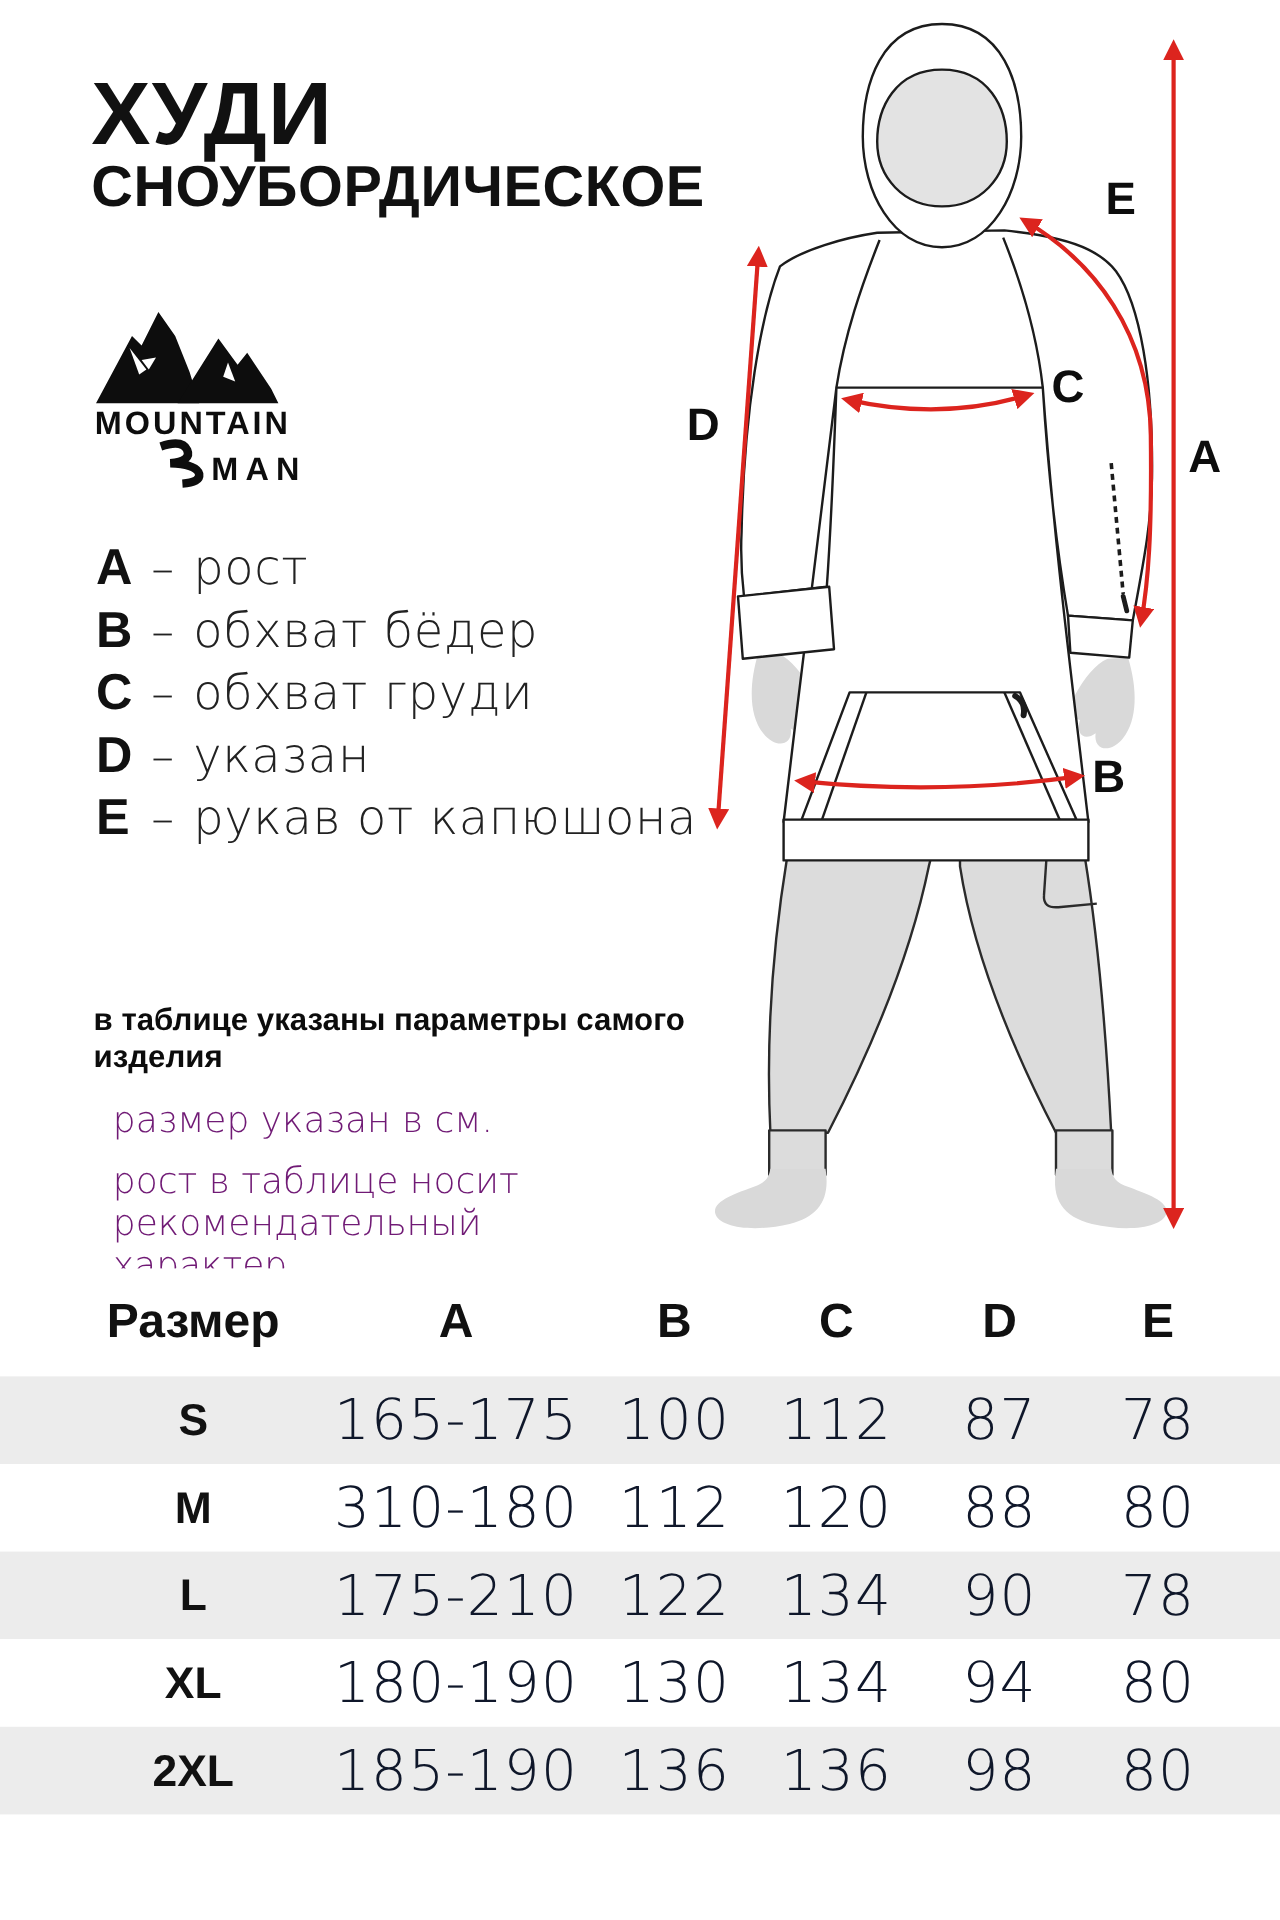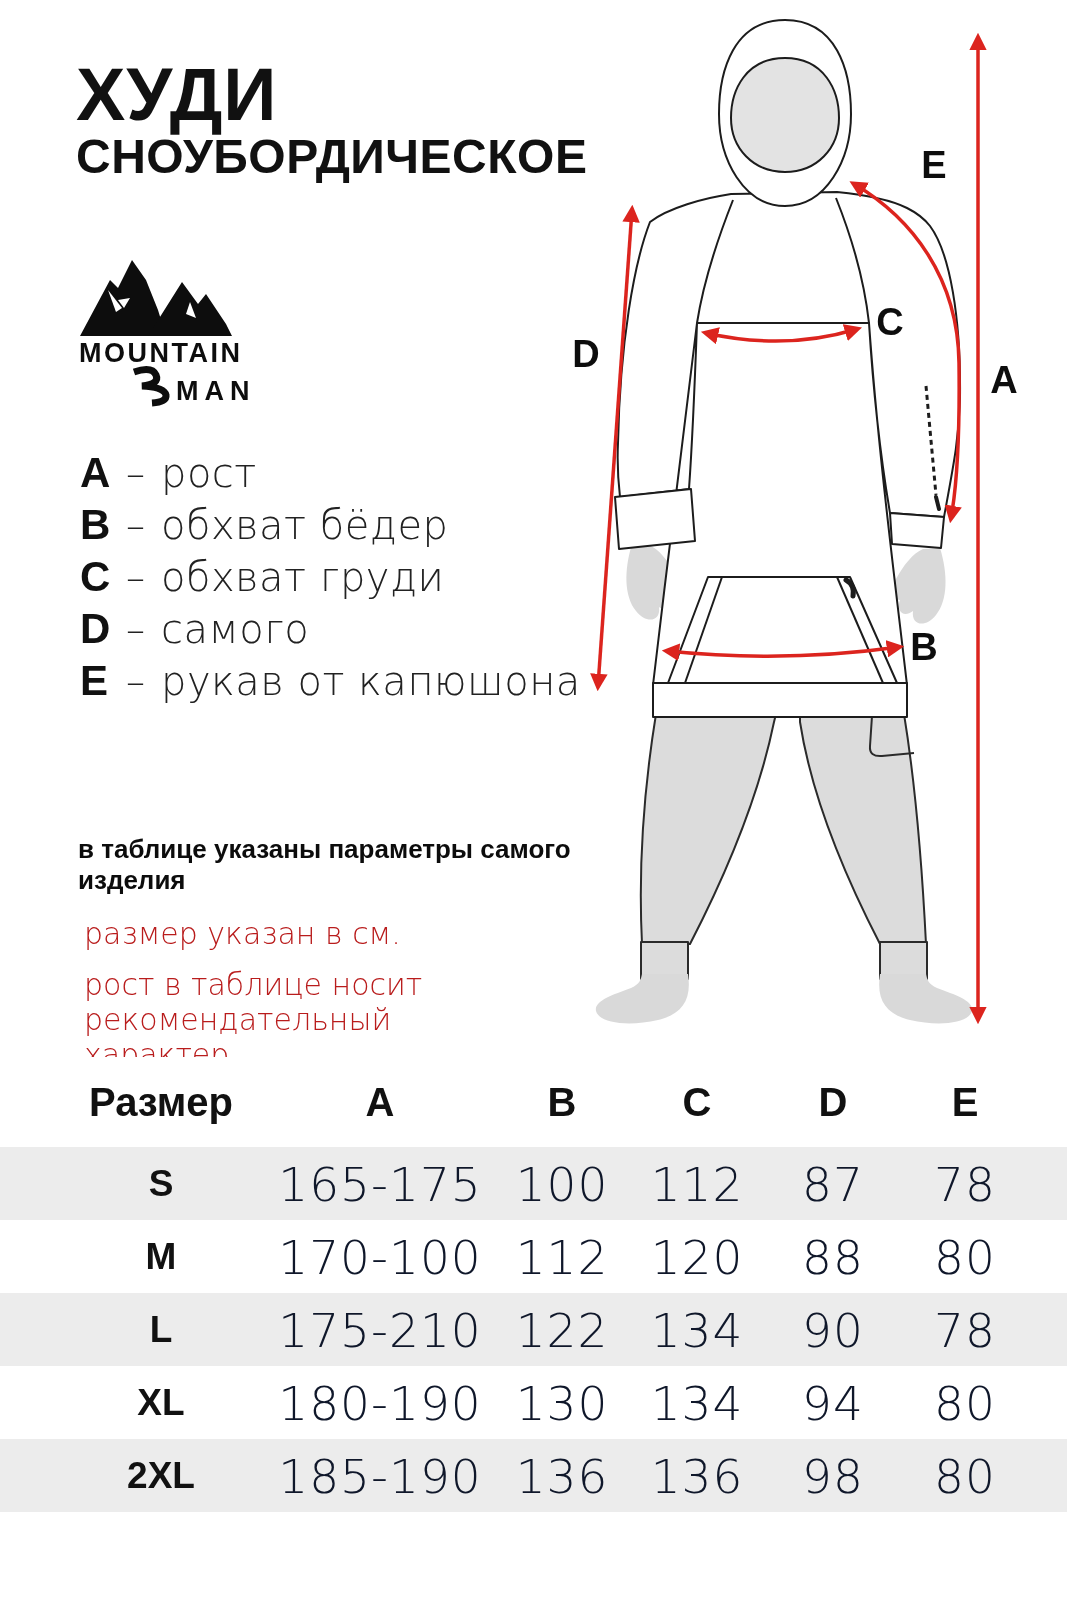--- a/index.html
+++ b/index.html
@@ -17,21 +17,21 @@
   
   .legend{position:absolute;left:80px;top:449px;list-style:none;margin:0;padding:0;}
   .legend li{display:flex;align-items:baseline;height:52px;}
   .legend-letter{font-weight:800;font-size:42px;width:46px;flex:0 0 46px;}
   .legend-dash{font-size:38px;font-weight:300;margin-right:16px;color:#222;}
   .legend-desc{font-size:40px;color:#222;letter-spacing:0.5px;}
   .thin{font-family:"DejaVu Sans","Liberation Sans",sans-serif;font-weight:200;}
   
   .notes{position:absolute;left:78px;top:834px;width:500px;}
   .n-bold{margin:0;font-size:26px;font-weight:800;line-height:1.18;color:#0c0c0c;}
-  .n-gray{margin:6px;font-size:30px;color:#b91c1c;line-height:1.16;}
+  .n-gray{margin:16px;font-size:30px;color:#701a75;line-height:1.16;}
   .n-gray.g1{margin-top:22px;}
   .n-gray.g2{margin-top:16px;width:440px;}
   
   .figure{position:absolute;left:552px;top:8px;}
   .fig-label{font:800 38px "Liberation Sans","DejaVu Sans",sans-serif;fill:#0d0d0d;}
   
   .size-table{position:absolute;left:0;top:1057px;width:1067px;text-align:right;}
   .trow{position:relative;height:73px;background:#fff;}
   .trow.head{height:90px;}
   .trow.alt{background:#ececec;}
@@ -80,21 +80,21 @@
 
   <li>
     <span class="legend-letter">C</span>
     <span class="legend-dash thin">–</span>
     <span class="legend-desc thin">обхват груди</span>
   </li>
 
   <li>
     <span class="legend-letter">D</span>
     <span class="legend-dash thin">–</span>
-    <span class="legend-desc thin">самого</span>
+    <span class="legend-desc thin">указан</span>
   </li>
 
   <li>
     <span class="legend-letter">E</span>
     <span class="legend-dash thin">–</span>
     <span class="legend-desc thin">рукав от капюшона</span>
   </li>
 </ul>
 
   <div class="notes">
@@ -191,21 +191,21 @@
     <span class="cell col0 size">S</span>
     <span class="cell col1 num thin">165-175</span>
     <span class="cell col2 num thin">100</span>
     <span class="cell col3 num thin">112</span>
     <span class="cell col4 num thin">87</span>
     <span class="cell col5 num thin">78</span>
   </div>
 
   <div class="trow">
     <span class="cell col0 size">M</span>
-    <span class="cell col1 num thin">170-100</span>
+    <span class="cell col1 num thin">310-180</span>
     <span class="cell col2 num thin">112</span>
     <span class="cell col3 num thin">120</span>
     <span class="cell col4 num thin">88</span>
     <span class="cell col5 num thin">80</span>
   </div>
 
   <div class="trow alt">
     <span class="cell col0 size">L</span>
     <span class="cell col1 num thin">175-210</span>
     <span class="cell col2 num thin">122</span>

